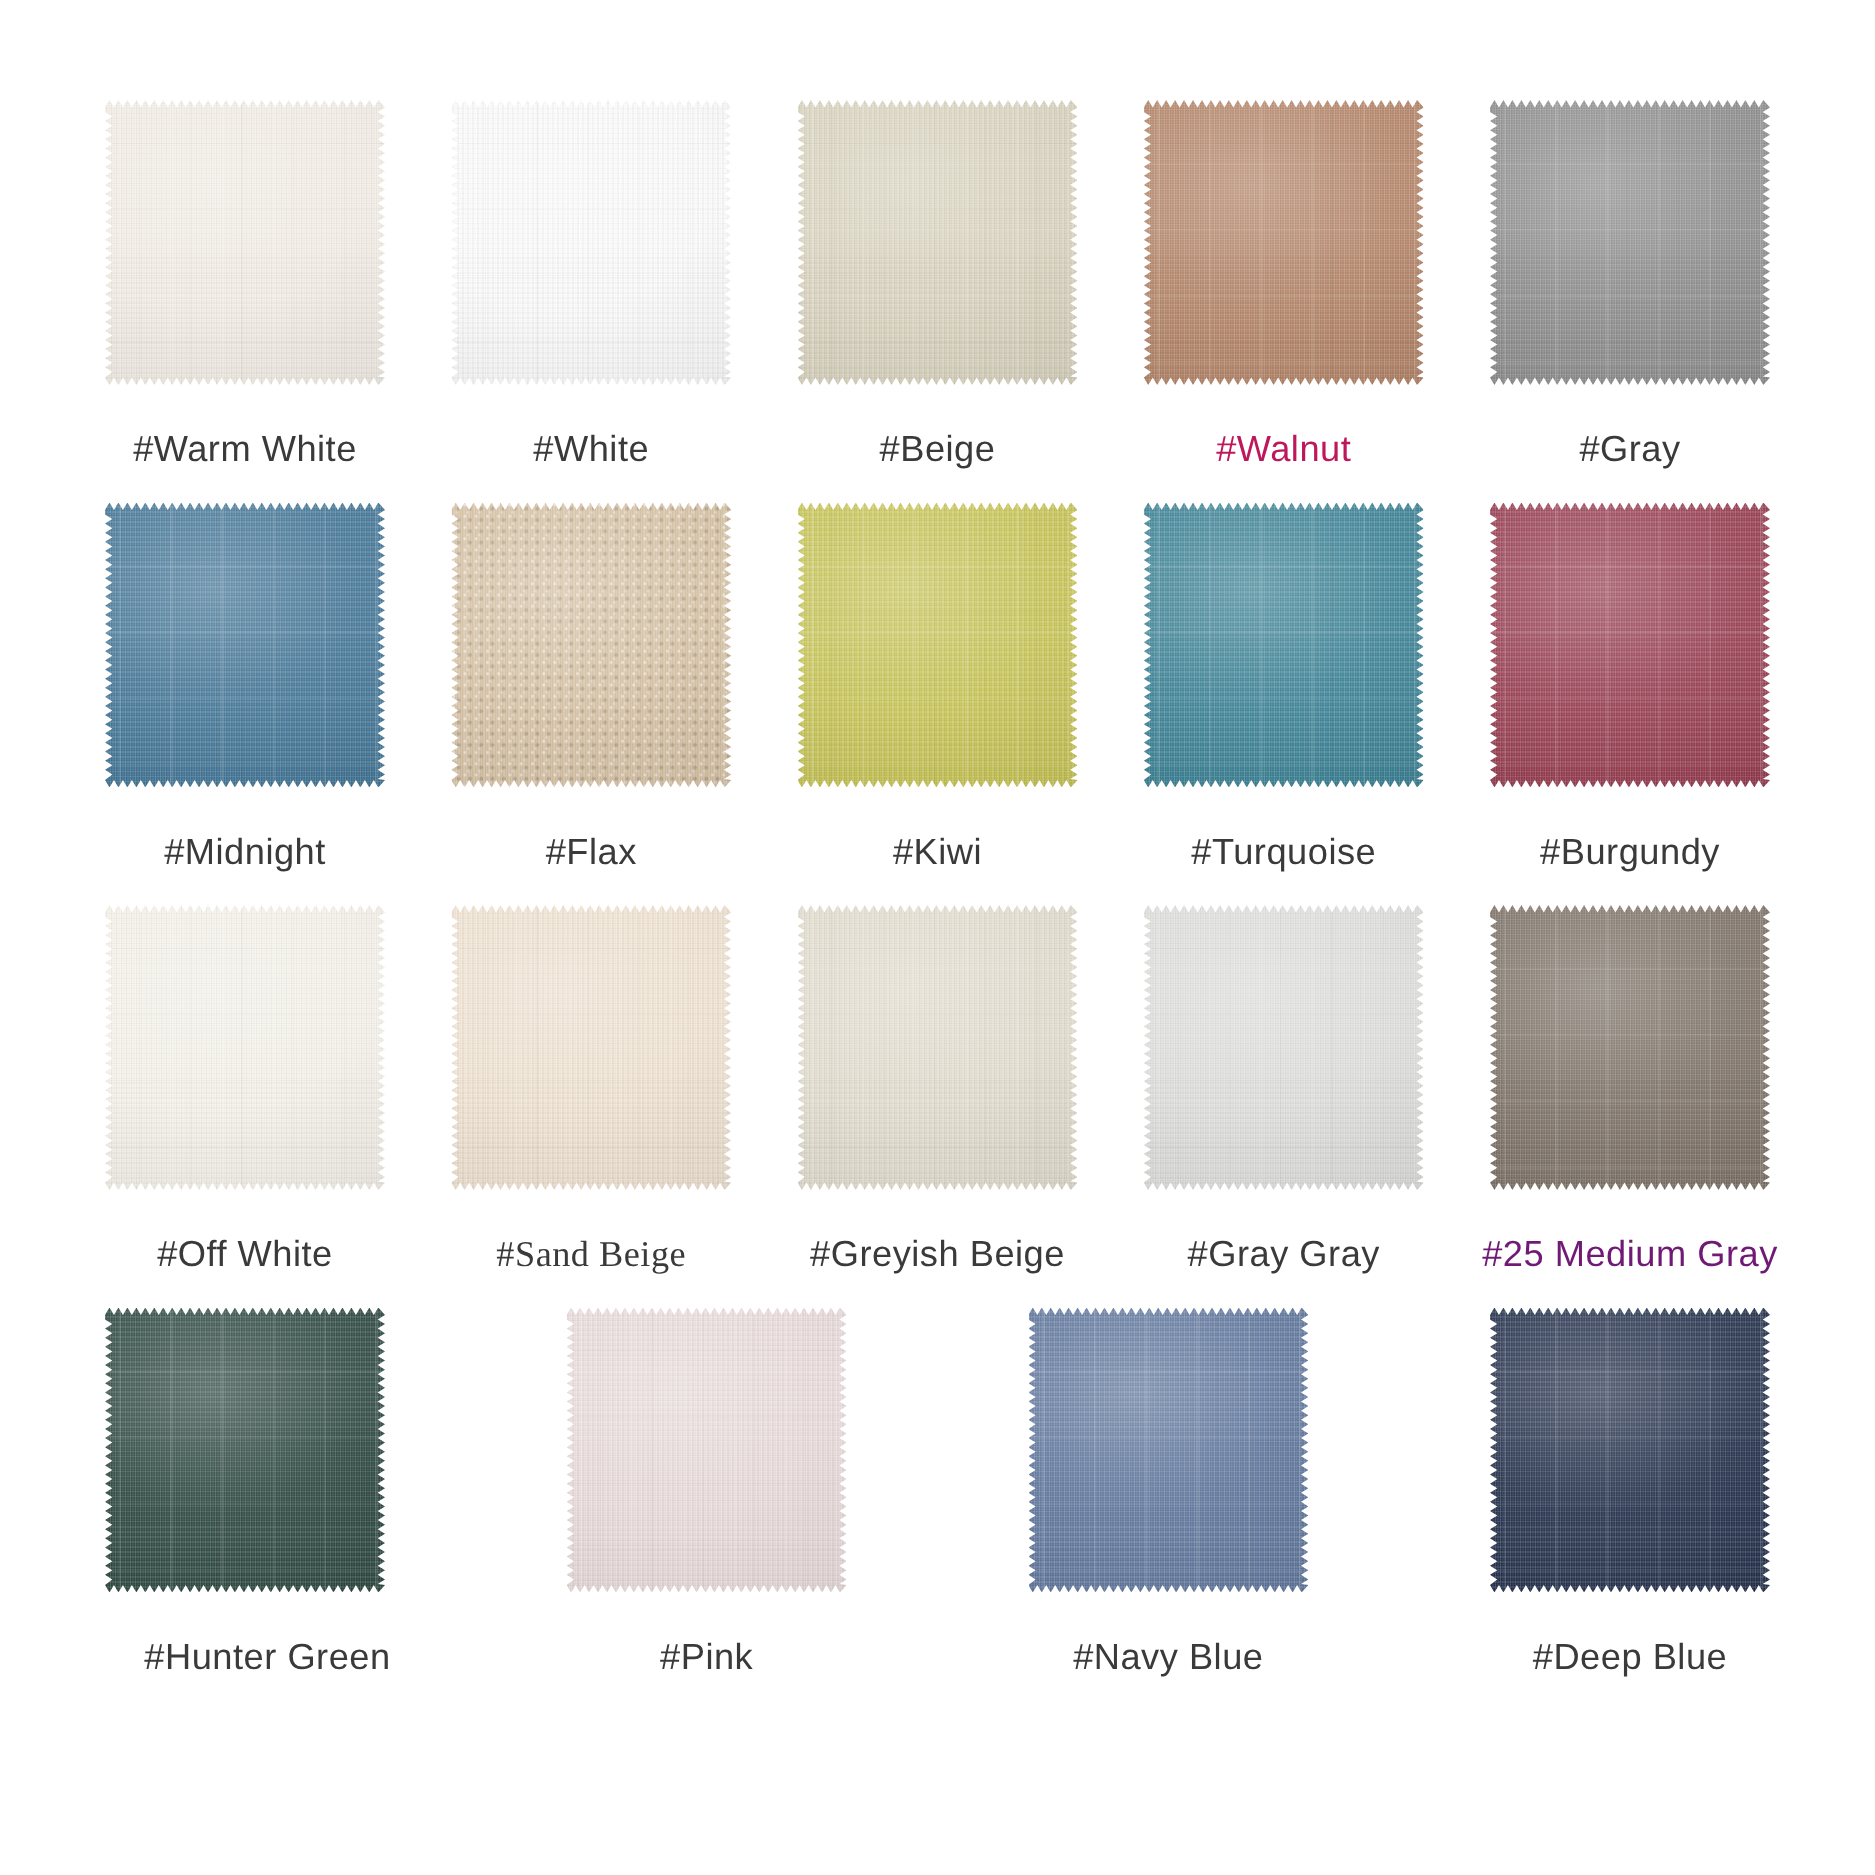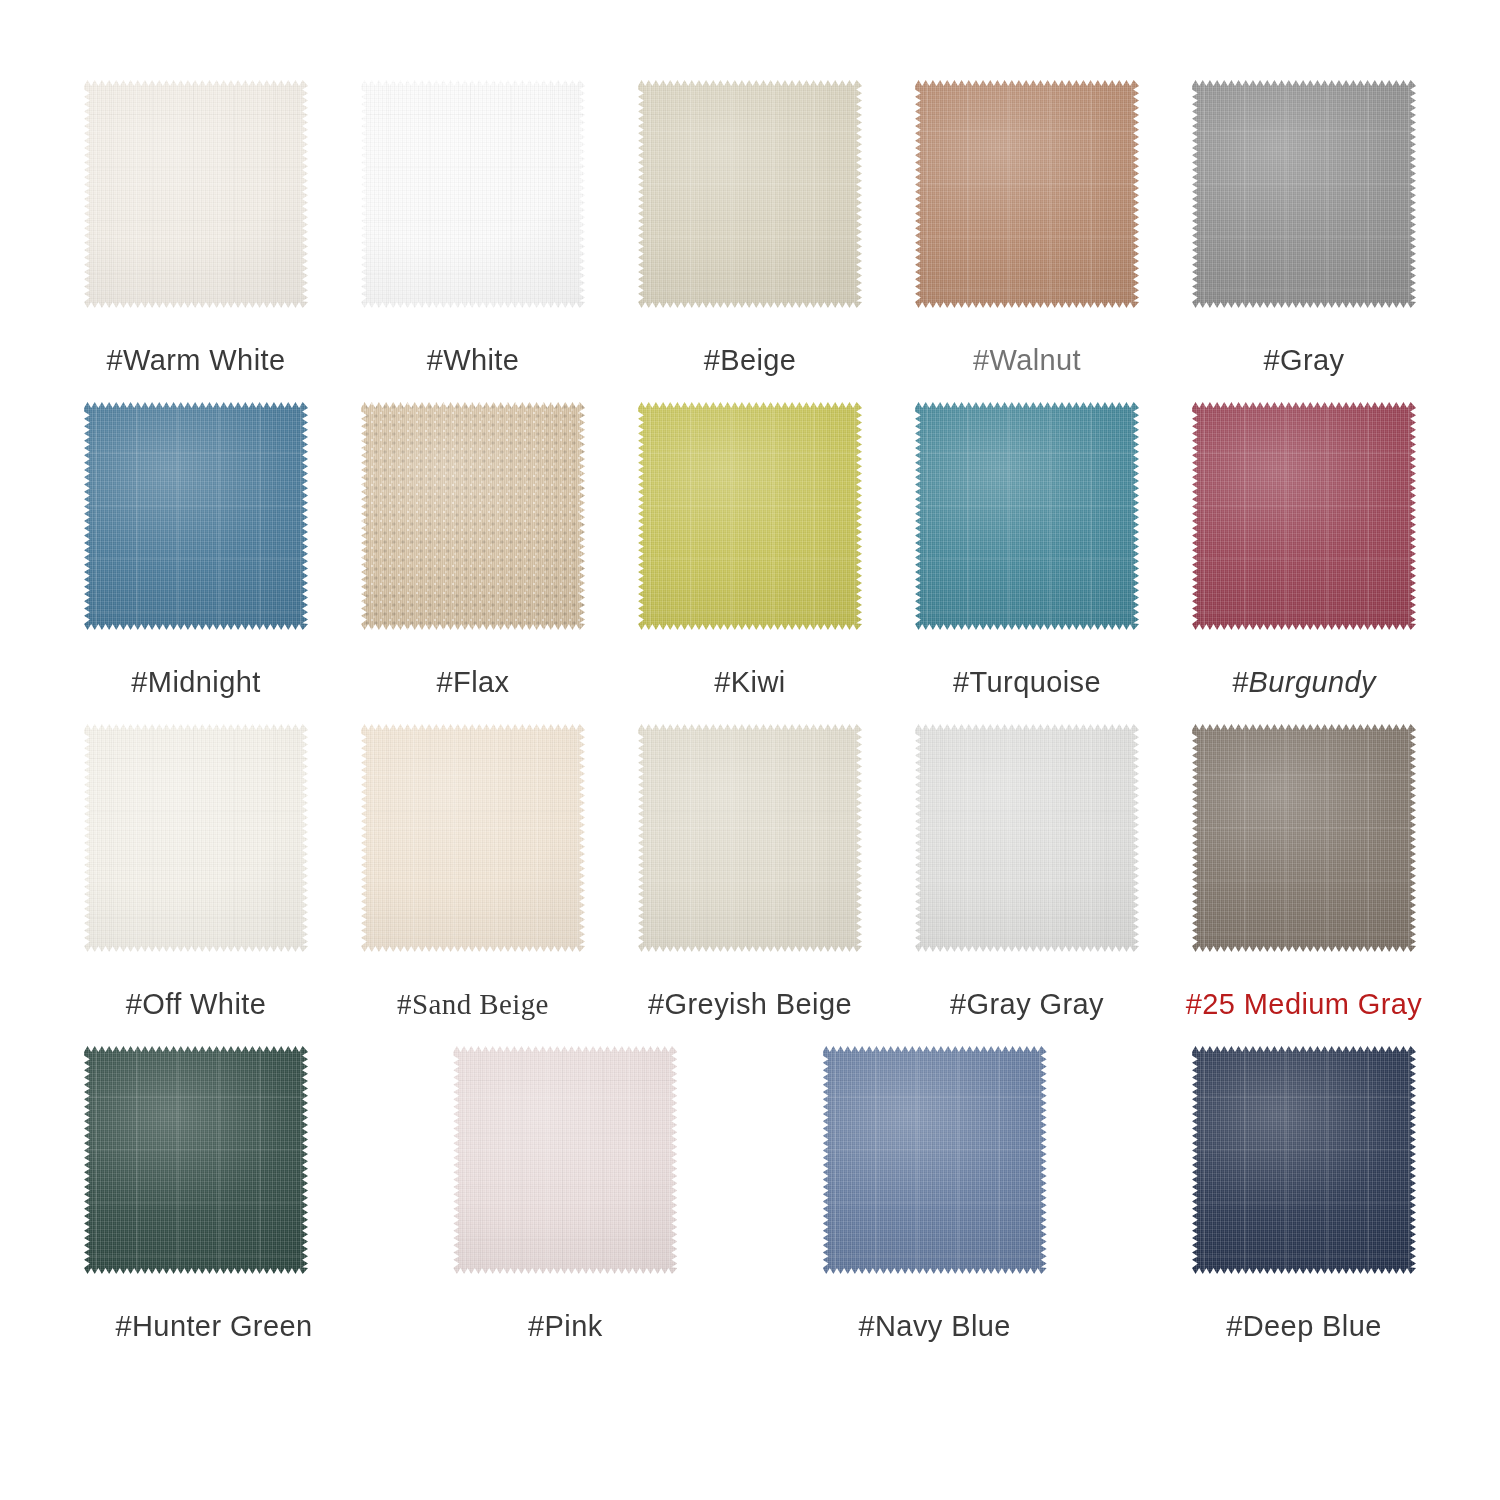--- a/index.html
+++ b/index.html
@@ -227,21 +227,21 @@
     </div>
     <div class="swatch-cell">
       <div class="swatch-chip-wrap">
         <div class="swatch-chip">
           <div class="chip-base" style="background: rgb(181, 134, 106);"></div>
           <div class="chip-weave"></div>
           <div class="chip-slub"></div>
           <div class="chip-shade"></div>
         </div>
       </div>
-      <div class="swatch-label" style="color: #737373;">#Walnut</div>
+      <div class="swatch-label" style="color: #be185d;">#Walnut</div>
     </div>
     <div class="swatch-cell">
       <div class="swatch-chip-wrap">
         <div class="swatch-chip">
           <div class="chip-base" style="background: rgb(141, 141, 141);"></div>
           <div class="chip-weave"></div>
           <div class="chip-slub"></div>
           <div class="chip-shade"></div>
         </div>
       </div>
@@ -296,21 +296,21 @@
     </div>
     <div class="swatch-cell">
       <div class="swatch-chip-wrap">
         <div class="swatch-chip">
           <div class="chip-base" style="background: rgb(150, 60, 79);"></div>
           <div class="chip-weave"></div>
           <div class="chip-slub"></div>
           <div class="chip-shade"></div>
         </div>
       </div>
-      <div class="swatch-label" style="color: rgb(58, 58, 58); font-style: italic;">#Burgundy</div>
+      <div class="swatch-label" style="color: rgb(58, 58, 58);">#Burgundy</div>
     </div>
   </div>
 
   <div class="swatch-row">
     <div class="swatch-cell">
       <div class="swatch-chip-wrap">
         <div class="swatch-chip">
           <div class="chip-base" style="background: rgb(243, 240, 232);"></div>
           <div class="chip-weave"></div>
           <div class="chip-slub"></div>
@@ -354,21 +354,21 @@
     </div>
     <div class="swatch-cell">
       <div class="swatch-chip-wrap">
         <div class="swatch-chip">
           <div class="chip-base" style="background: rgb(125, 114, 103);"></div>
           <div class="chip-weave"></div>
           <div class="chip-slub"></div>
           <div class="chip-shade"></div>
         </div>
       </div>
-      <div class="swatch-label" style="color: #b91c1c;">#25 Medium Gray</div>
+      <div class="swatch-label" style="color: #701a75;">#25 Medium Gray</div>
     </div>
   </div>
 
   <div class="swatch-row">
     <div class="swatch-cell">
       <div class="swatch-chip-wrap">
         <div class="swatch-chip">
           <div class="chip-base" style="background: rgb(44, 71, 64);"></div>
           <div class="chip-weave"></div>
           <div class="chip-slub"></div>

